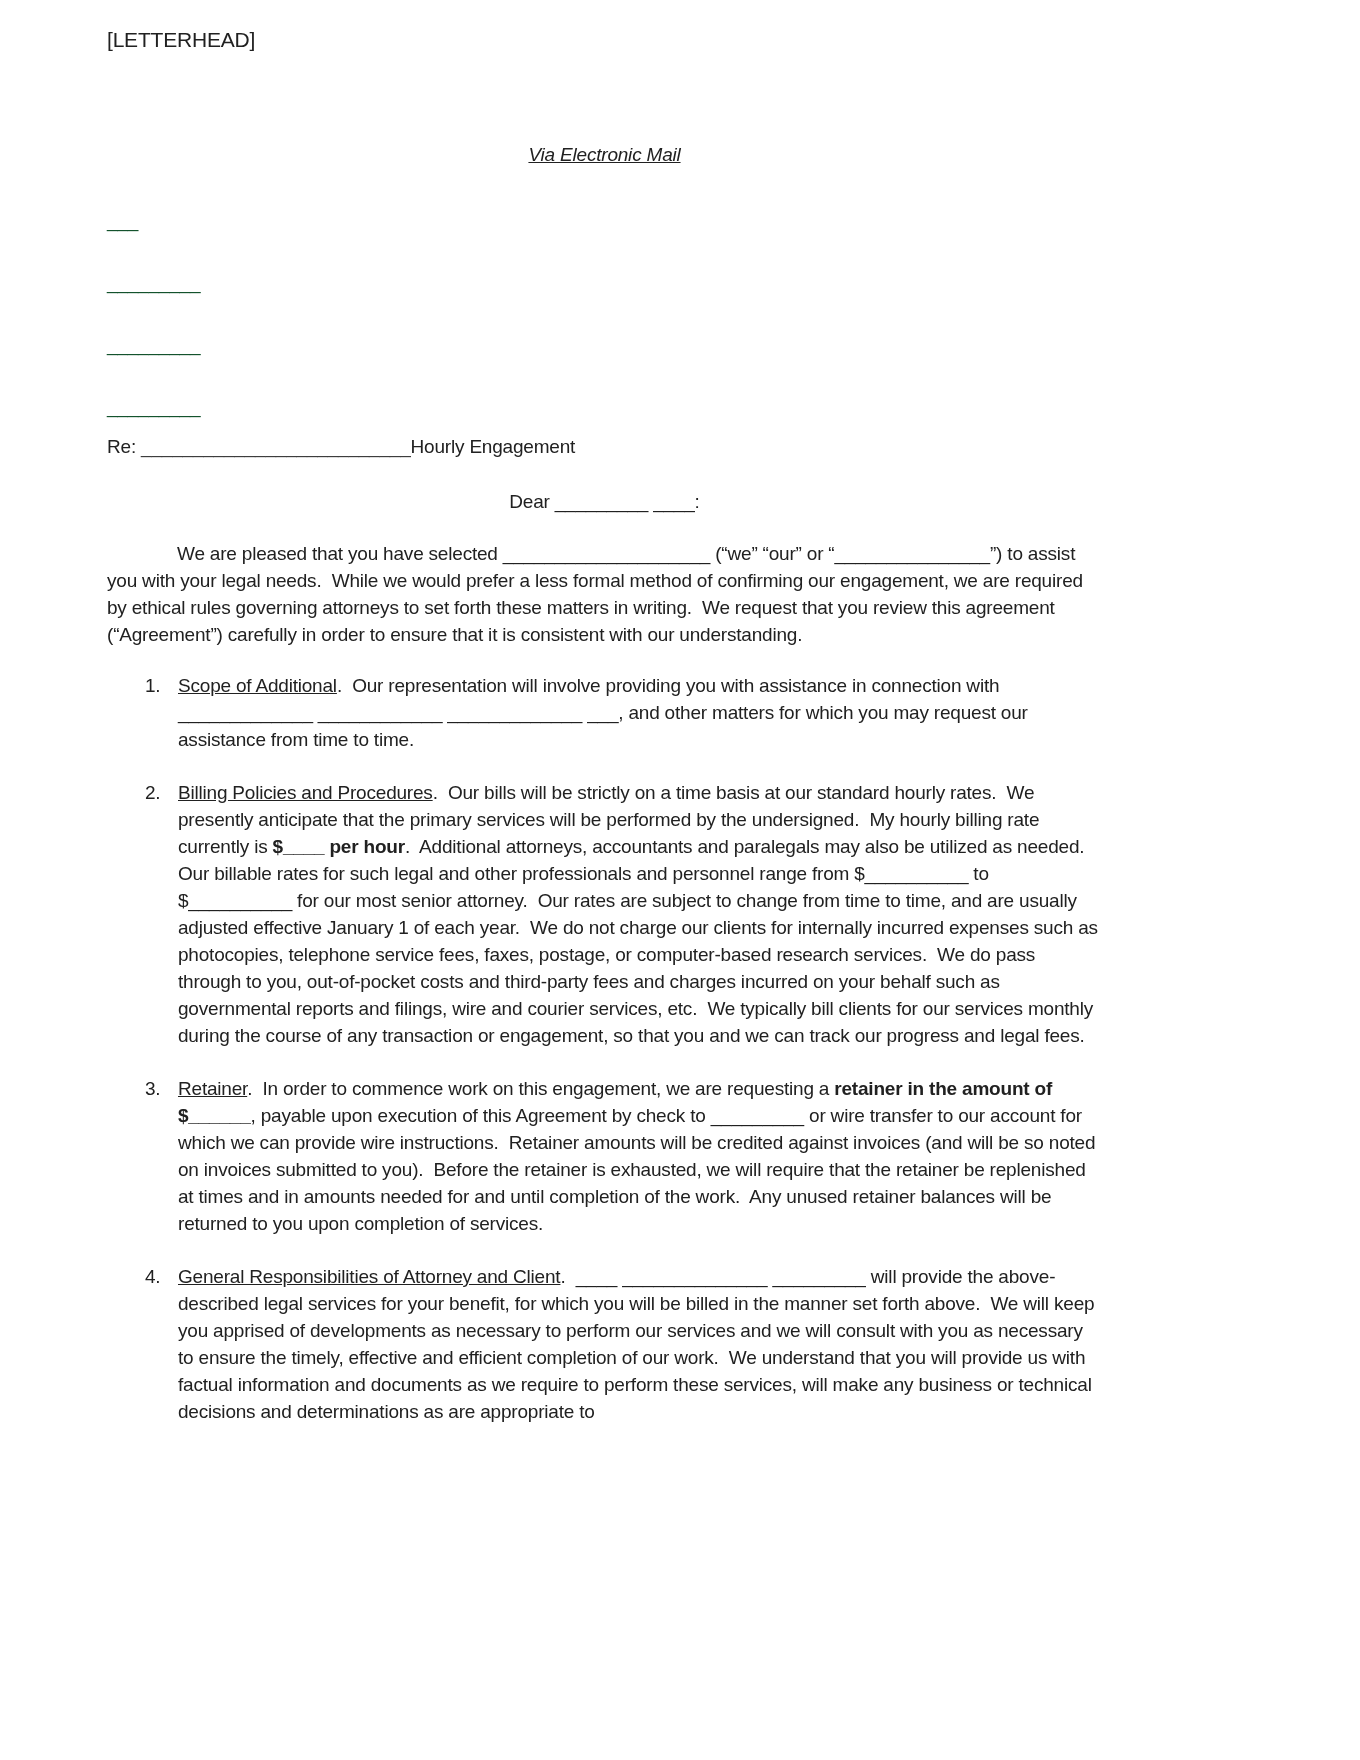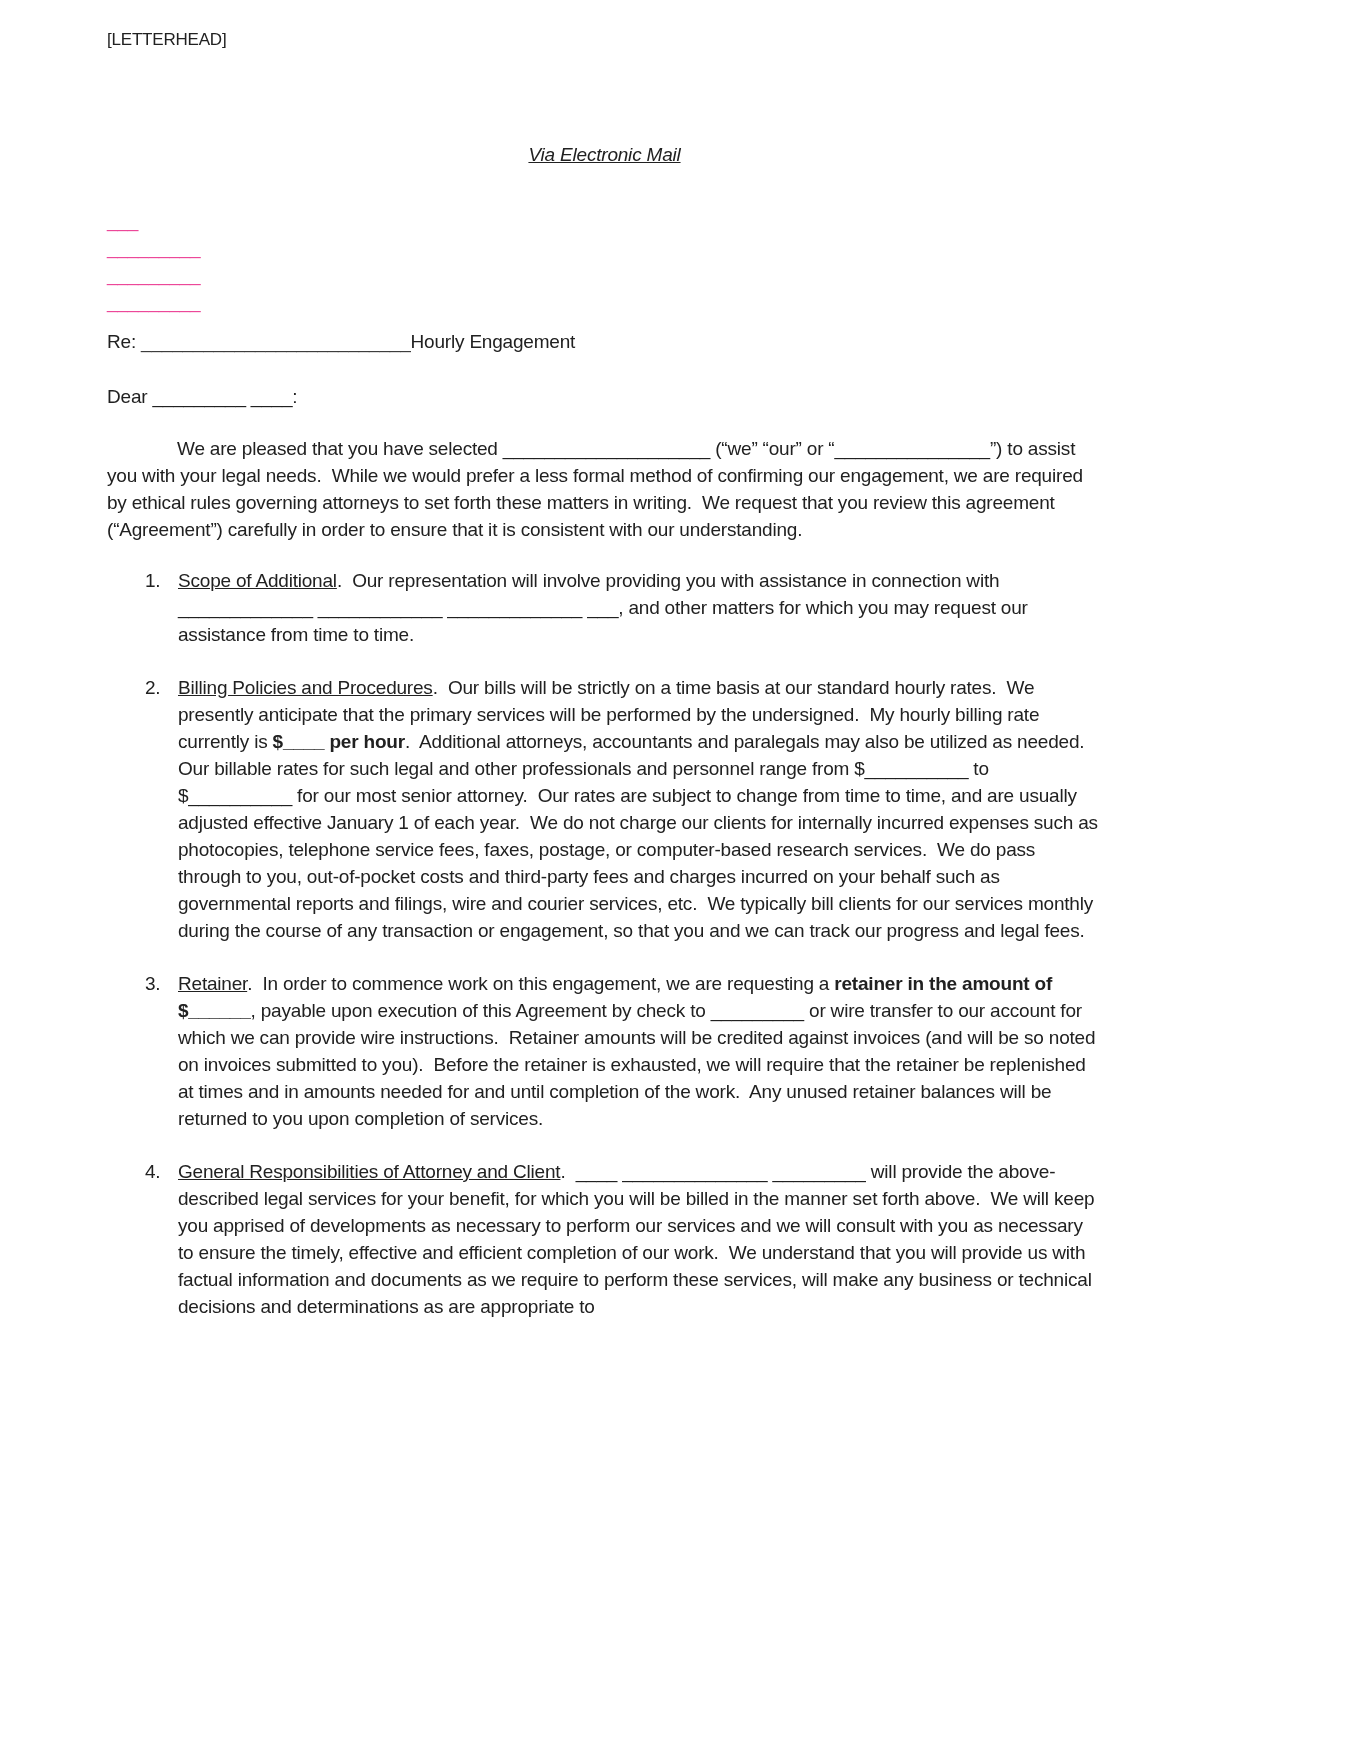--- a/index.html
+++ b/index.html
@@ -21,51 +21,53 @@
   .page {
     box-sizing: border-box;
     width: 1360px;
     height: 1760px;
     padding: 26px 0 0 107px;
   }
   .content {
     width: 995px;
   }
   .letterhead {
-    font-size: 17px;
+    font-size: 21px;
     margin-bottom: 88px;
     white-space: pre-wrap;
   }
   .date-line {
     margin-bottom: 28px;
     white-space: pre-wrap;
   }
   .via-line {
     font-style: italic;
     text-decoration: underline;
     margin-bottom: 39px;
     white-space: pre-wrap;
     text-align: center;
   }
   .address-block {
     margin-bottom: 13px;
   }
   .address-blank {
-    color: #ec4899;
+    color: #14532d;
     white-space: pre-wrap;
+    margin-top: 35px;
   }
   .re-line {
     margin-bottom: 28px;
     white-space: pre-wrap;
   }
   .re-blank { color: #3d3d3d; text-align: right; }
   .re-subject { }
   .salutation {
     margin-bottom: 25px;
     white-space: pre-wrap;
+    text-align: center;
   }
   .intro {
     text-indent: 70px;
     margin-bottom: 24px;
     white-space: pre-wrap;
   }
   .item {
     display: flex;
     margin-left: 38px;
     margin-bottom: 26px;

